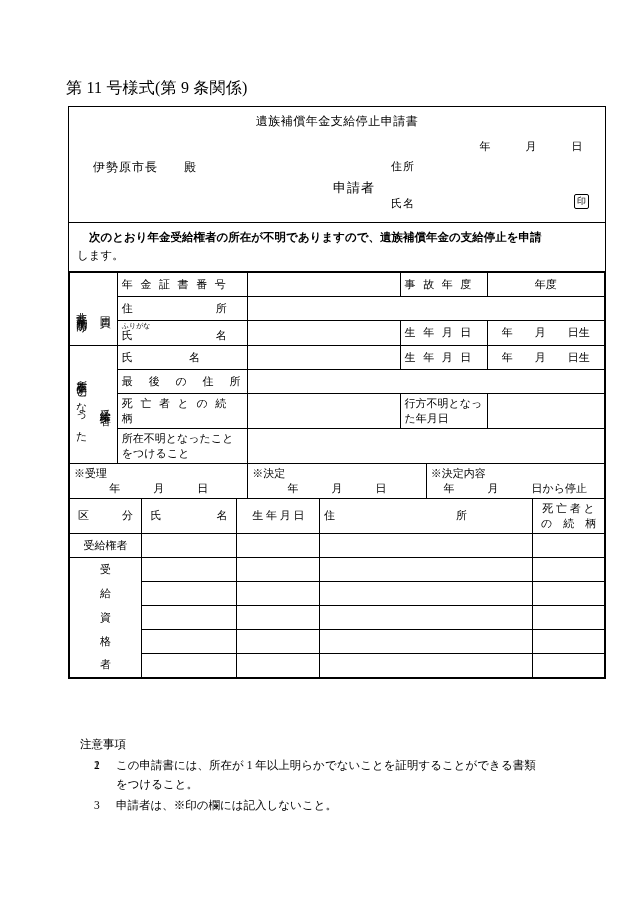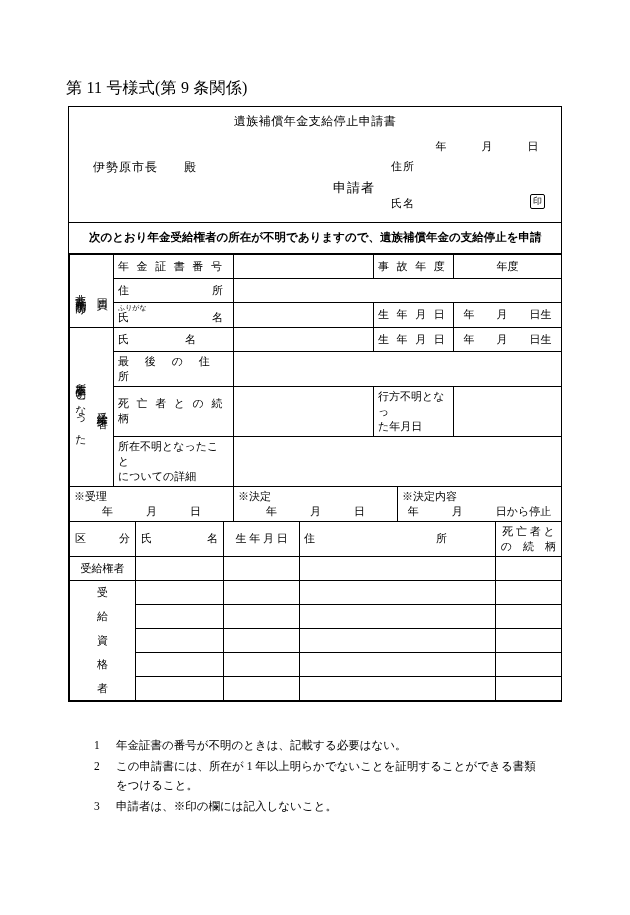--- a/index.html
+++ b/index.html
@@ -29,21 +29,21 @@
     font-size: 16px;
     letter-spacing: 0.2px;
     white-space: nowrap;
   }
 
   
   .frame {
     position: absolute;
     left: 68px;
     top: 106px;
-    width: 494px;
+    width: 538px;
     border: 1px solid #000;
     box-sizing: border-box;
   }
 
   
   .hdr {
     position: relative;
     height: 110px;
     border-bottom: 1px solid #000;
     box-sizing: border-box;
@@ -191,20 +191,21 @@
         <span>伊勢原市長</span><span class="dono">殿</span>
       </div>
       <div class="applicant-label">申請者</div>
       <div class="applicant-addr">住所</div>
       <div class="applicant-name">氏名</div>
       <div class="seal">印</div>
     </div>
 
     <div class="stmt">
       <div class="ind">次のとおり年金受給権者の所在が不明でありますので、遺族補償年金の支給停止を申請</div>
+      <div>します。</div>
     </div>
 
     <table class="grid">
       <colgroup>
         <col style="width:22px">
         <col style="width:22px">
         <col style="width:120px">
         <col style="width:140px">
         <col style="width:80px">
         <col style="width:108px">
@@ -269,21 +270,21 @@
         <td></td>
         <td class="small">
           <span>行方不明となっ</span><br>
           <span>た年月日</span>
         </td>
         <td></td>
       </tr>
       <tr>
         <td class="tall2">
           <span>所在不明となったこと</span><br>
-          <span>についての詳細</span>
+          <span>をつけること</span>
         </td>
         <td colspan="3" class="tall2"></td>
       </tr>
     </tbody>
       </table>
 
     <table class="grid" style="margin-top:-1px">
       <colgroup>
         <col style="width:164px">
         <col style="width:164px">
@@ -367,23 +368,23 @@
         <td></td>
         <td></td>
         <td></td>
       </tr>
     </tbody>
       </table>
 
   </div>
 
   <div class="notes">
+    <div class="nhead">注意事項</div>
     <div class="item">
       <span class="num">1</span>
-      <span>年金証書の番号が不明のときは、記載する必要はない。</span>
     </div>
     <div class="item">
       <span class="num">2</span>
       <span>この申請書には、所在が 1 年以上明らかでないことを証明することができる書類</span>
       <div>をつけること。</div>
     </div>
     <div class="item">
       <span class="num">3</span>
       <span>申請者は、※印の欄には記入しないこと。</span>
     </div>

